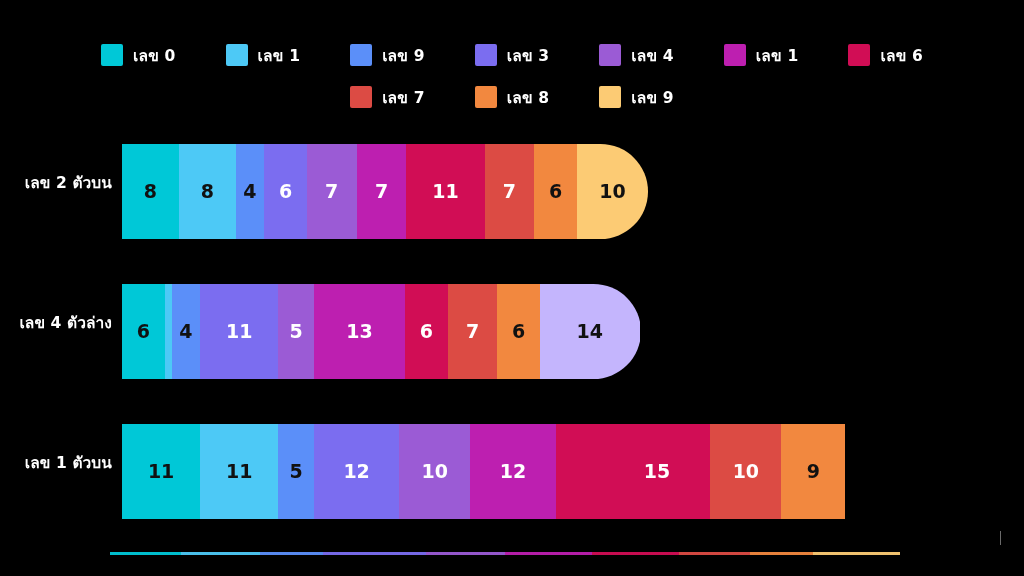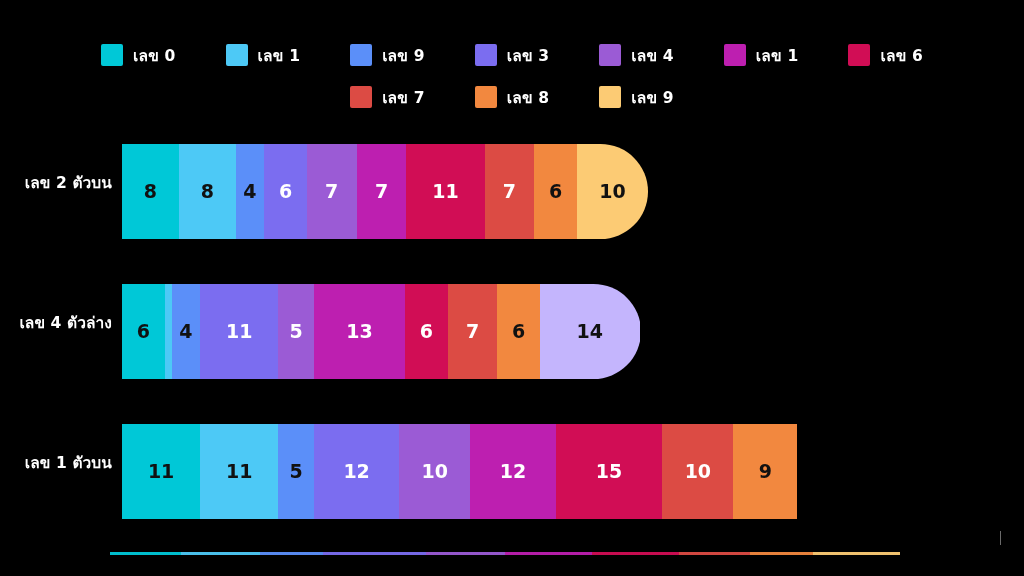--- a/index.html
+++ b/index.html
@@ -141,21 +141,21 @@
       </div>
       <div class="row" style="top: 280px;">
         <div class="row-label">เลข 1 ตัวบน</div>
         <div class="bar" style="width: 789.21px;">
           <div class="seg dark-text" style="background: rgb(0, 200, 215); width: 78.21px;">11</div>
           <div class="seg dark-text" style="background: rgb(77, 201, 246); width: 78.21px;">11</div>
           <div class="seg dark-text" style="background: rgb(91, 143, 249); width: 35.55px;">5</div>
           <div class="seg light-text" style="background: rgb(123, 109, 240); width: 85.32px;">12</div>
           <div class="seg light-text" style="background: rgb(155, 91, 213); width: 71.1px;">10</div>
           <div class="seg light-text" style="background: rgb(189, 31, 176); width: 85.32px;">12</div>
-          <div class="seg light-text" style="background: rgb(209, 13, 85); width: 106.65px;">15</div>
+          <div class="seg light-text" style="background: rgb(209, 13, 85); width: 106.65px; padding-left: 48px;">15</div>
           <div class="seg light-text" style="background: rgb(220, 75, 68); width: 71.1px;">10</div>
           <div class="seg dark-text" style="background: rgb(242, 136, 63); width: 63.99px;">9</div>
         </div>
       </div>
     </div>
 
   <div class="baseline"></div>
   <div class="axis-tick"></div>
 
 </div>

